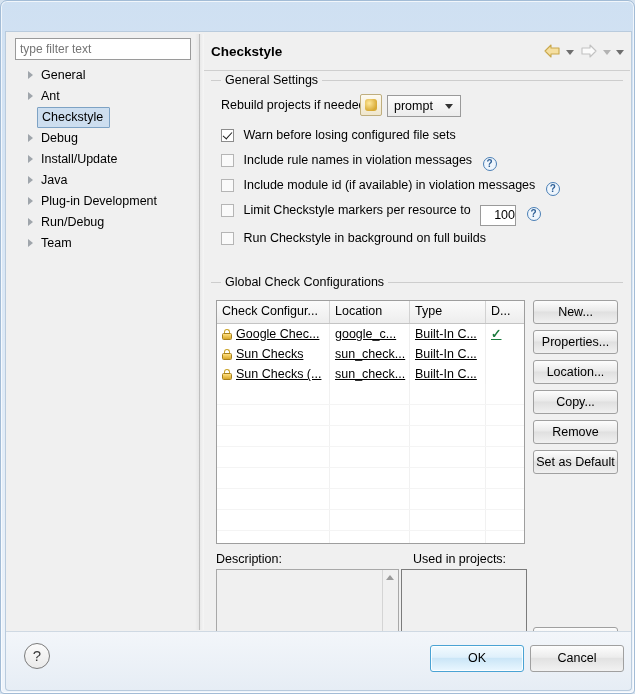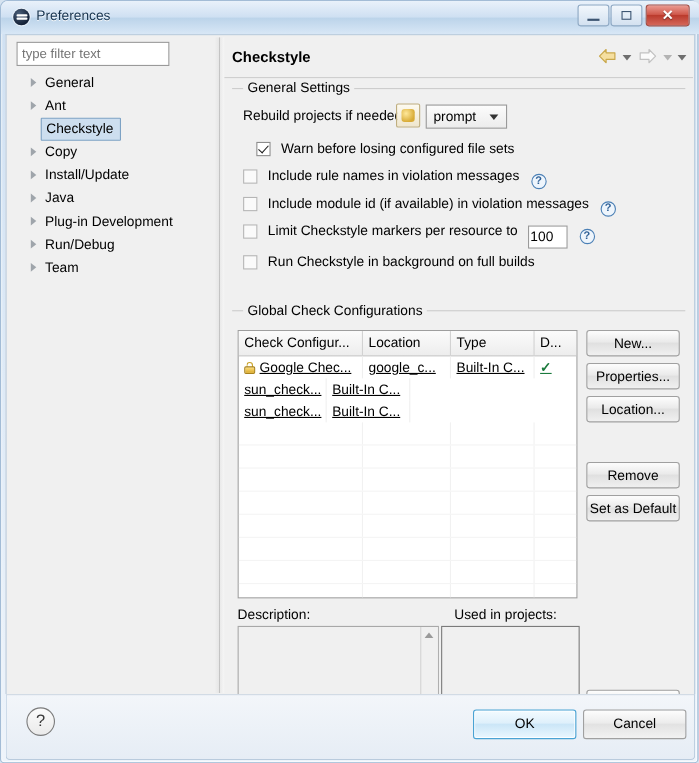--- a/index.html
+++ b/index.html
@@ -64,21 +64,21 @@
   
   #body{
     position:absolute;left:4px;top:30px;width:627px;height:600px;
     background:#f0f0f0;
     border:1px solid #b9cbdd;border-bottom:none;
     box-sizing:border-box;
   }
 
   
   #filter-input{
-    position:absolute;left:9px;top:6px;width:139px;height:22px;
+    position:absolute;left:9px;top:6px;width:176px;height:22px;
     box-sizing:border-box;
     border:1px solid #9a9a9a;background:#fff;
     font-family:"Liberation Sans",sans-serif;font-size:12px;
     color:#4c1d95;padding:2px 4px;outline:none;
   }
   #tree{
     position:absolute;left:9px;top:33px;width:176px;height:558px;
     background:#f0f0f0;
   }
   .tree-item{
@@ -173,21 +173,21 @@
   #gold-tool::after{
     content:"";position:absolute;left:4px;top:4px;width:12px;height:12px;
     border-radius:3px;
     background:radial-gradient(circle at 35% 35%,#ffe89a,#d8ab36 70%);
   }
   
   #num-field{
     display:inline-block;vertical-align:-5px;
     width:36px;height:21px;box-sizing:border-box;margin-left:6px;
     border:1px solid #9a9a9a;background:#fff;
-    font-size:12.5px;line-height:19px;padding-left:1px;
+    font-size:12.5px;line-height:19px;padding-left:13px;
   }
   
   .qm{
     display:inline-block;vertical-align:-3px;margin-left:7px;
     width:14px;height:14px;box-sizing:border-box;border-radius:50%;
     border:1px solid #4a7fb5;color:#2f6096;background:#eef5fc;
     font-size:10px;line-height:12px;text-align:center;font-weight:bold;
   }
 
   
@@ -283,29 +283,20 @@
     box-sizing:border-box;border:1px solid #a0a0a0;border-radius:3px;
     background:linear-gradient(to bottom,#fdfdfd,#ececec 45%,#e2e2e2 50%,#f2f2f2);
     font-size:12.5px;text-align:center;line-height:25px;cursor:default;
   }
 </style>
 </head>
 <body>
 
 <div id="window">
 
-  <div id="titlebar">
-    <div id="app-icon"></div>
-    <div id="title-text">Preferences</div>
-    <div class="wbtn" id="btn-min"></div>
-    <div class="wbtn" id="btn-max"></div>
-    <div class="wbtn" id="btn-close">
-      <div class="x">✕</div>
-    </div>
-  </div>
 
   <div id="body">
 
     <input id="filter-input" type="text" placeholder="type filter text" style="">
 
     <div id="tree">
       <div class="tree-item">
         <span class="arrow"></span>
         <span>General</span>
       </div>
@@ -313,21 +304,21 @@
         <span class="arrow"></span>
         <span>Ant</span>
       </div>
       <div class="sel-wrap">
         <div class="tree-item sel">
           <span>Checkstyle</span>
         </div>
       </div>
       <div class="tree-item">
         <span class="arrow"></span>
-        <span>Copy</span>
+        <span>Debug</span>
       </div>
       <div class="tree-item">
         <span class="arrow"></span>
         <span>Install/Update</span>
       </div>
       <div class="tree-item">
         <span class="arrow"></span>
         <span>Java</span>
       </div>
       <div class="tree-item">
@@ -372,21 +363,21 @@
 
         <div class="row" style="left:10px;top:18px;">
           <span>Rebuild projects if needed:</span>
           <span id="combo">
             <span>prompt</span>
             <span class="cc"></span>
           </span>
           <span id="gold-tool"></span>
         </div>
 
-        <div class="row" style="left:22px;top:48px;">
+        <div class="row" style="left:10px;top:48px;">
           <span class="cb checked"></span>
           <span>Warn before losing configured file sets</span>
         </div>
 
         <div class="row" style="left:10px;top:73px;">
           <span class="cb dim"></span>
           <span>Include rule names in violation messages</span>
           <span class="qm">?</span>
         </div>
 
@@ -424,26 +415,32 @@
           <div class="trow">
             <div class="c0">
               <span class="lock"></span><span>Google Chec...</span>
             </div>
             <div class="c1">google_c...</div>
             <div class="c2">Built-In C...</div>
             <div class="c3 tick">✓</div>
           </div>
 
           <div class="trow">
+            <div class="c0">
+              <span class="lock"></span><span>Sun Checks</span>
+            </div>
             <div class="c1">sun_check...</div>
             <div class="c2">Built-In C...</div>
             <div class="c3"></div>
           </div>
 
           <div class="trow">
+            <div class="c0">
+              <span class="lock"></span><span>Sun Checks (...</span>
+            </div>
             <div class="c1">sun_check...</div>
             <div class="c2">Built-In C...</div>
             <div class="c3"></div>
           </div>
 
           <div class="erow">
               <div class="c0"></div>
               <div class="c1"></div>
               <div class="c2"></div>
               <div class="c3"></div>
@@ -489,20 +486,21 @@
               <div class="c1"></div>
               <div class="c2"></div>
               <div class="c3"></div>
             </div>
 
         </div>
 
         <div class="sbtn" style="top:18px;">New...</div>
         <div class="sbtn" style="top:48px;">Properties...</div>
         <div class="sbtn" style="top:78px;">Location...</div>
+        <div class="sbtn" style="top:108px;">Copy...</div>
         <div class="sbtn" style="top:138px;">Remove</div>
         <div class="sbtn" style="top:168px;">Set as Default</div>
 
         <div id="desc-label">Description:</div>
         <div id="used-label">Used in projects:</div>
 
         <div id="desc-box">
           <div id="desc-scroll">
             <span class="sarrow up"></span>
             <span class="sarrow dn"></span>

